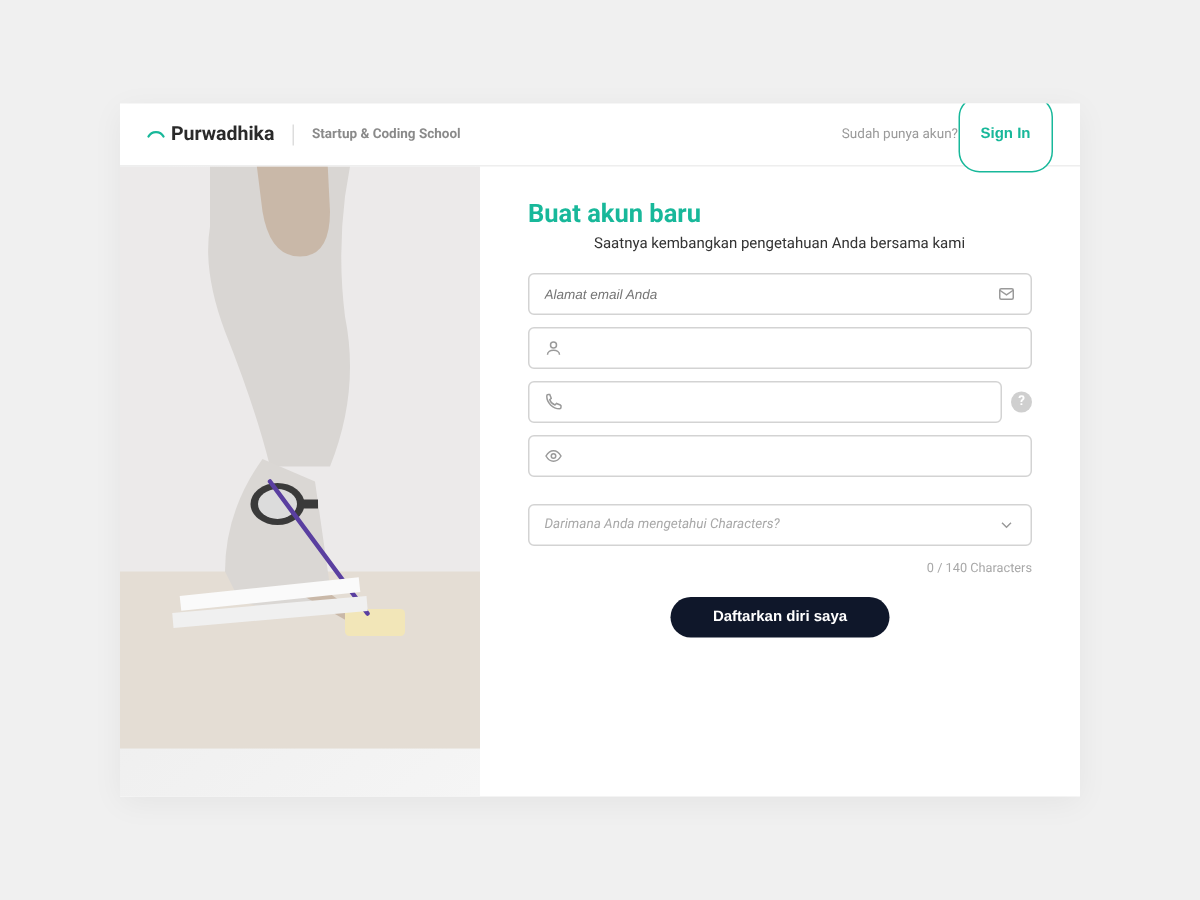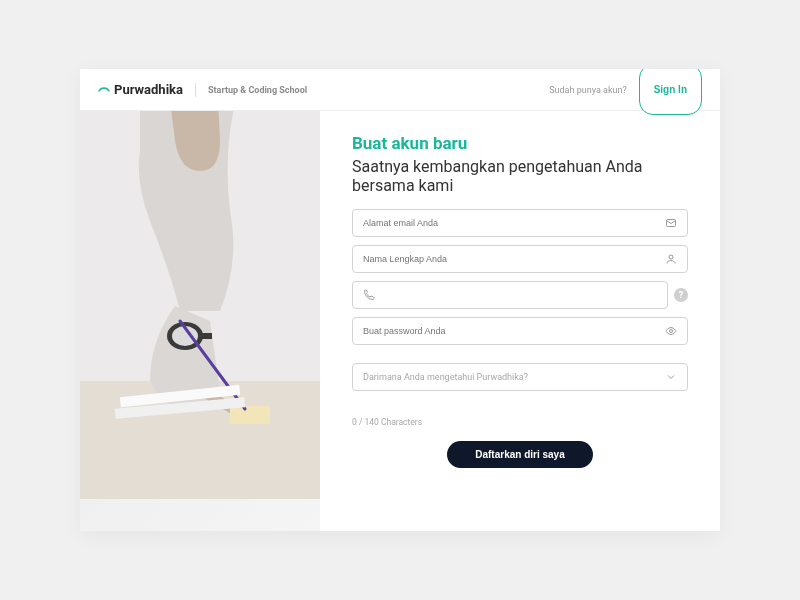--- a/index.html
+++ b/index.html
@@ -25,21 +25,21 @@
     height: 42px;
     display: flex;
     align-items: center;
     padding: 0 18px;
     border-bottom: 1px solid #eee;
   }
   .brand { display: flex; align-items: center; gap: 4px; }
   .brand-name { font-weight: 700; font-size: 13px; color: #2a2a2a; }
   .brand-divider { width: 1px; height: 14px; background: #ddd; margin: 0 12px; }
   .brand-tag { font-size: 9px; color: #8a8a8a; font-weight: bold; }
-  .header-right { margin-left: auto; display: flex; align-items: center; gap: 12px; }
+  .header-right { margin-left: auto; display: flex; align-items: center; gap: 0; }
   .have-acct { font-size: 9px; color: #9a9a9a; }
   .signin-btn {
     border: 1.5px solid #18b89a;
     color: #18b89a;
     background: #fff;
     border-radius: 14px;
     padding: 19px 14px;
     font-size: 10px;
     font-weight: 600;
     cursor: pointer;
@@ -56,49 +56,50 @@
     background: linear-gradient(135deg, #e8e8e8 0%, #f5f5f5 100%);
   }
   .image-pane svg { position: absolute; top: 0; left: 0; }
   .form-pane {
     flex: 1;
     padding: 22px 32px 16px 32px;
     display: flex;
     flex-direction: column;
   }
   .title { color: #18b89a; font-size: 17px; font-weight: 700; margin-bottom: 4px; }
-  .subtitle { font-size: 16px; color: #333; margin-bottom: 14px; }
+  .subtitle { font-size: 10px; color: #333; margin-bottom: 14px; margin-left: 44px; }
   .field-row { display: flex; align-items: center; gap: 6px; margin-bottom: 8px; }
   .field {
     flex: 1;
     border: 1px solid #d3d3d3;
     border-radius: 4px;
     height: 28px;
     display: flex;
     align-items: center;
     padding: 0 10px;
     gap: 8px;
   }
   .field input, .field span.ph {
     flex: 1;
     border: none;
     outline: none;
     font-size: 9px;
     color: #a8a8a8;
     background: transparent;
+    font-style: italic;
   }
   .field-icon { width: 12px; height: 12px; flex-shrink: 0; color: #9a9a9a; display:flex;align-items:center;justify-content:center;}
   .help-dot {
     width: 14px; height: 14px; border-radius: 50%;
     background: #cfcfcf; color: #fff; font-size: 9px; font-weight: 700;
     display: flex; align-items: center; justify-content: center;
     flex-shrink: 0;
   }
   .spacer { height: 10px; }
-  .char-count { font-size: 8.5px; color: #a8a8a8; margin-top: 18px; margin-bottom: 14px; }
+  .char-count { text-align: right; font-size: 8.5px; color: #a8a8a8; margin-top: 2px; margin-bottom: 14px; }
   .submit {
     align-self: center;
     background: #0f172a;
     color: #fff;
     border: none;
     border-radius: 16px;
     padding: 8px 28px;
     font-size: 10px;
     font-weight: 600;
     cursor: pointer;
@@ -157,21 +158,20 @@
             <svg viewBox="0 0 24 24" width="12" height="12" fill="none" stroke="currentColor" stroke-width="2">
                 <rect x="3" y="5" width="18" height="14" rx="2"></rect>
                 <path d="M3 7l9 6 9-6"></path>
               </svg>
           </span>
         </div>
       </div>
 
       <div class="field-row">
         <div class="field">
-          <input type="text" placeholder="Nama Lengkap Anda" style="">
           <span class="field-icon">
             <svg viewBox="0 0 24 24" width="12" height="12" fill="none" stroke="currentColor" stroke-width="2">
                 <circle cx="12" cy="8" r="4"></circle>
                 <path d="M4 21c0-4 4-6 8-6s8 2 8 6"></path>
               </svg>
           </span>
         </div>
       </div>
 
       <div class="field-row">
@@ -180,35 +180,34 @@
             <svg viewBox="0 0 24 24" width="12" height="12" fill="none" stroke="currentColor" stroke-width="2">
                 <path d="M22 17v2a2 2 0 0 1-2 2c-9 0-17-8-17-17a2 2 0 0 1 2-2h2l2 5-2 2c1 3 4 6 7 7l2-2 5 2z"></path>
               </svg>
           </span>
         </div>
         <div class="help-dot">?</div>
       </div>
 
       <div class="field-row">
         <div class="field">
-          <input type="password" placeholder="Buat password Anda" style="">
           <span class="field-icon">
             <svg viewBox="0 0 24 24" width="12" height="12" fill="none" stroke="currentColor" stroke-width="2">
                 <path d="M2 12s4-7 10-7 10 7 10 7-4 7-10 7S2 12 2 12z"></path>
                 <circle cx="12" cy="12" r="3"></circle>
               </svg>
           </span>
         </div>
       </div>
 
       <div class="spacer"></div>
 
       <div class="field-row">
         <div class="field">
-          <span class="ph">Darimana Anda mengetahui Purwadhika?</span>
+          <span class="ph">Darimana Anda mengetahui Characters?</span>
           <span class="field-icon">
             <svg viewBox="0 0 24 24" width="12" height="12" fill="none" stroke="currentColor" stroke-width="2">
                 <path d="M6 9l6 6 6-6"></path>
               </svg>
           </span>
         </div>
       </div>
 
 
       <div class="char-count">0 / 140 Characters</div>

